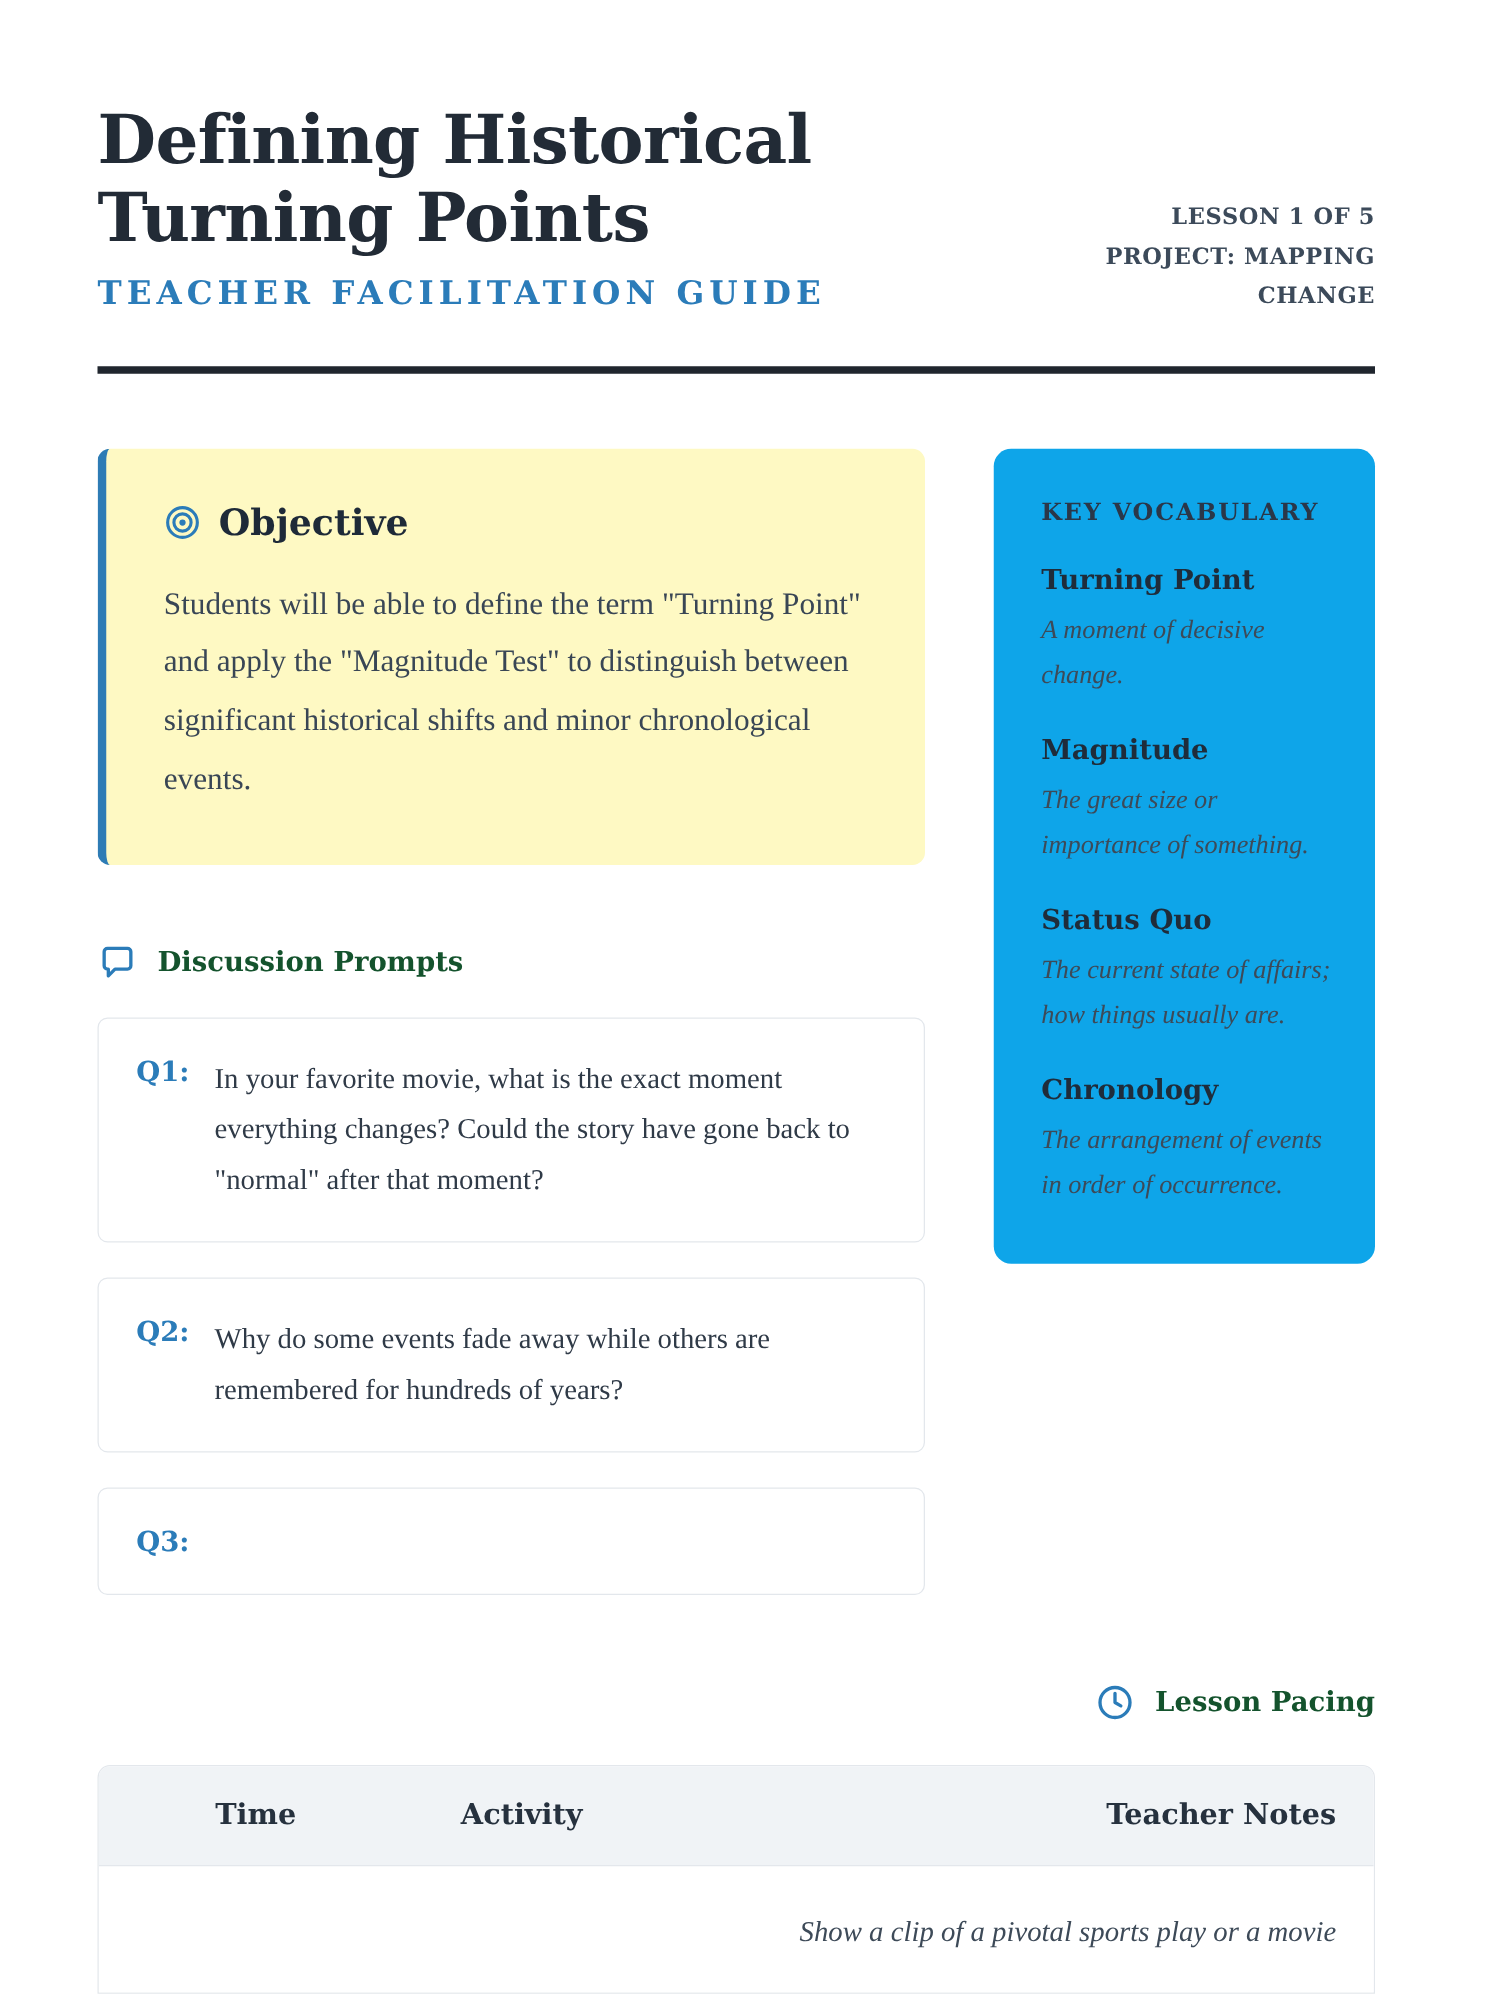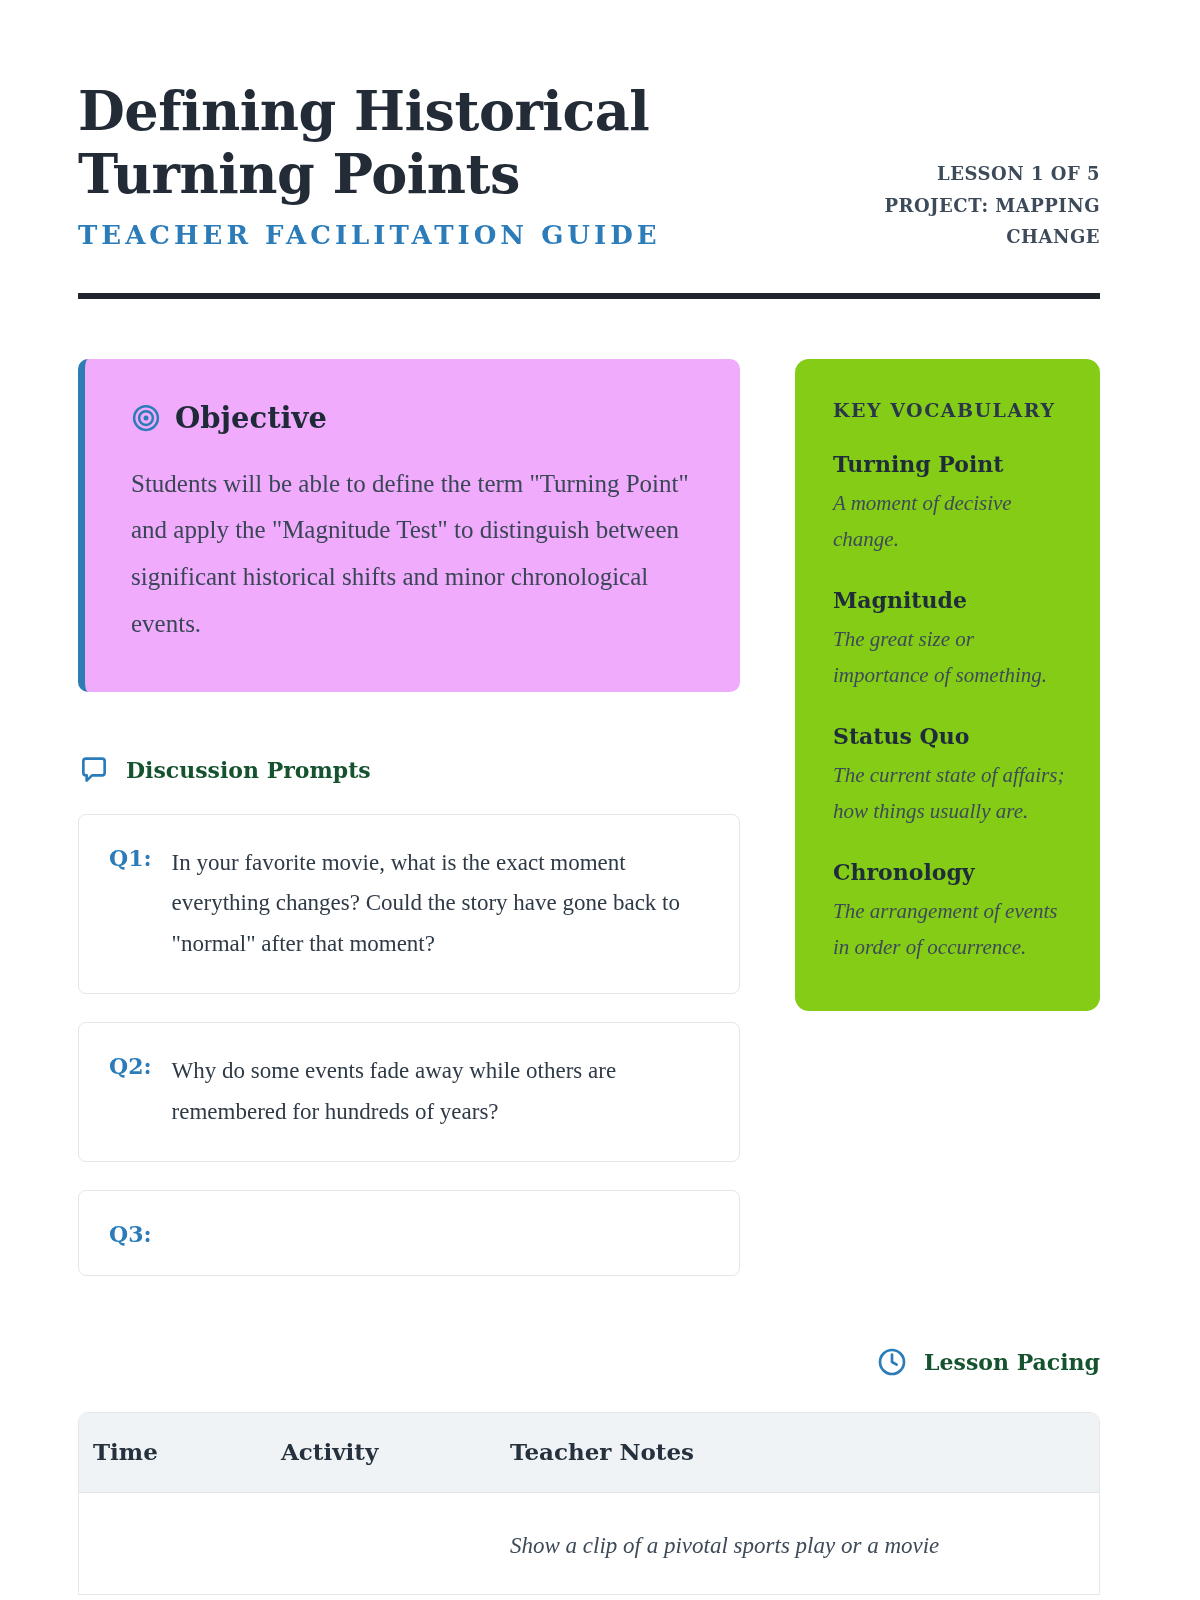--- a/index.html
+++ b/index.html
@@ -62,21 +62,21 @@
     display: flex;
     gap: 55px;
     margin-top: 60px;
     align-items: flex-start;
   }
   .col-left { width: 662px; }
   .col-right { width: 305px; }
 
   
   .objective-card {
-    background: #f0abfc;
+    background: #fef9c3;
     border-left: 7px solid #2e7cb5;
     border-radius: 10px;
     padding: 42px 46px 44px 46px;
   }
   .card-heading {
     display: flex;
     align-items: center;
     gap: 14px;
     font-family: "DejaVu Serif", "Liberation Serif", serif;
     font-weight: 700;
@@ -122,21 +122,21 @@
     flex: 0 0 auto;
   }
   .q-text {
     font-size: 23px;
     line-height: 1.78;
     color: #2f3a47;
   }
 
   
   .vocab-card {
-    background: #84cc16;
+    background: #0ea5e9;
     border-radius: 14px;
     padding: 40px 34px 46px 38px;
   }
   .vocab-heading {
     font-family: "DejaVu Serif", "Liberation Serif", serif;
     font-weight: 700;
     font-size: 19px;
     letter-spacing: 1.5px;
     color: #2a3749;
   }
@@ -165,21 +165,21 @@
     overflow: hidden;
   }
   .t-row { display: flex; }
   .t-head {
     background: #f0f3f6;
     font-family: "DejaVu Serif", "Liberation Serif", serif;
     font-weight: 700;
     font-size: 23px;
     color: #26313e;
   }
-  .t-cell { padding: 25px 30px 27px 14px; }
+  .t-cell { padding: 25px 30px 27px 30px; text-align: right; }
   .c-time { width: 188px; flex: 0 0 auto; }
   .c-activity { width: 229px; flex: 0 0 auto; }
   .c-notes { flex: 1 1 auto; }
   .t-body { border-top: 1.5px solid #e3e7ec; background: #ffffff; }
   .t-body .t-cell { padding-top: 32px; font-size: 23px; line-height: 1.8; color: #3d4a58; }
   .t-body .c-notes { font-style: italic; }
 </style>
 </head>
 <body>
 

